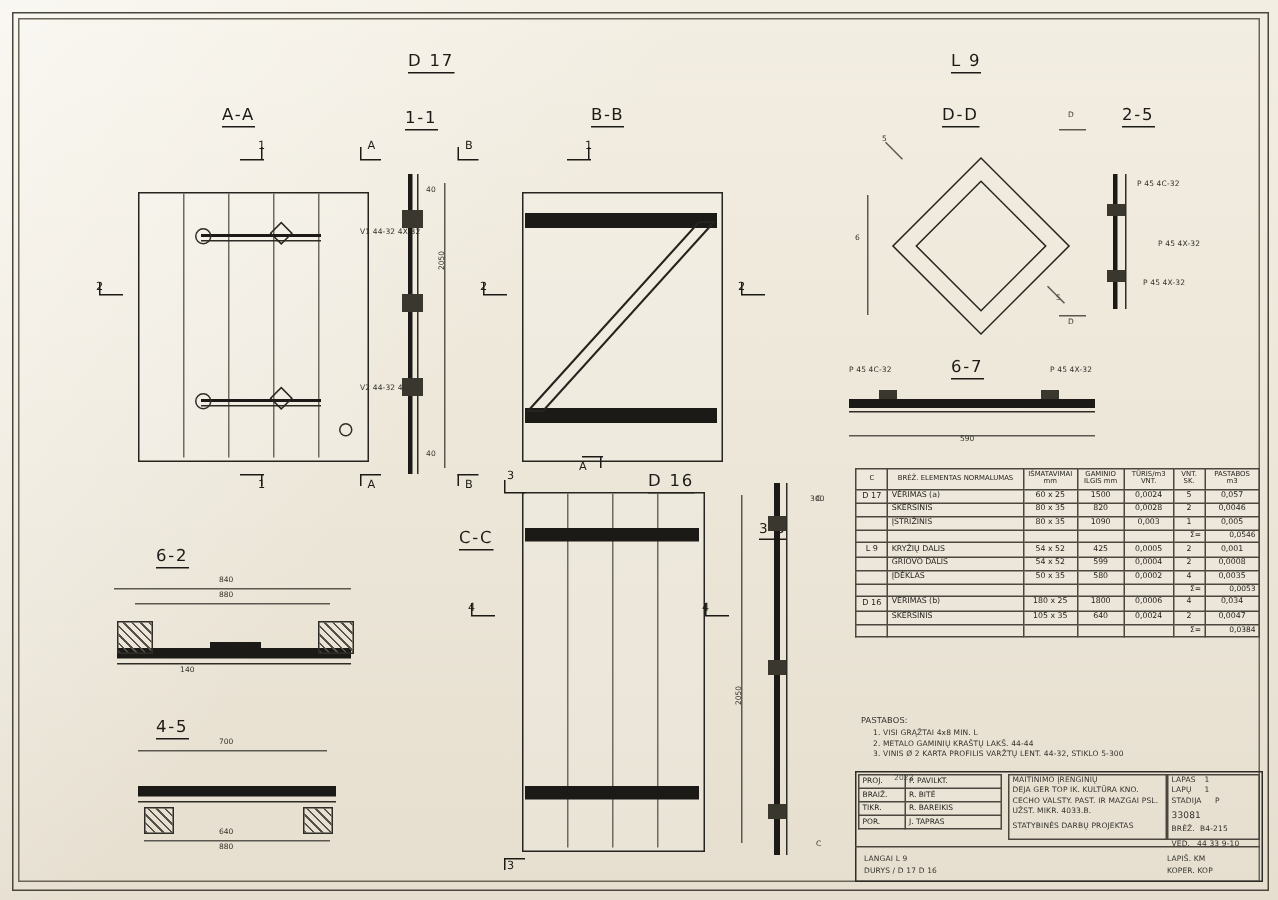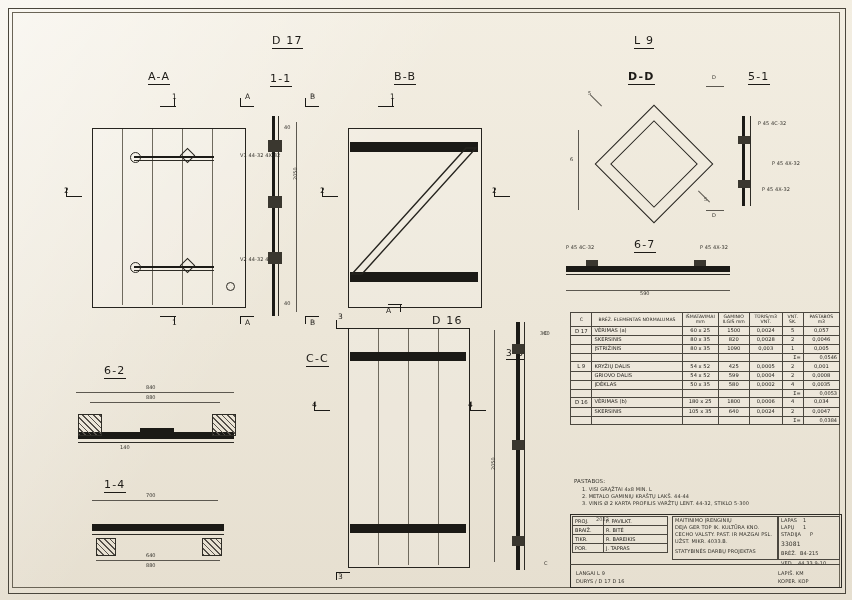--- a/index.html
+++ b/index.html
@@ -69,22 +69,22 @@
 <div id="sheet">
   <div class="frame"></div>
   <div class="frame2"></div>
 
   <div class="ttl u" style="left:272px;top:34px;">D 17</div>
   <div class="ttl u" style="left:634px;top:34px;">L 9</div>
 
   <div class="ttl u" style="left:148px;top:70px;">A-A</div>
   <div class="ttl u" style="left:270px;top:72px;">1-1</div>
   <div class="ttl u" style="left:394px;top:70px;">B-B</div>
-  <div class="ttl u" style="left:628px;top:70px;font-weight:bold;">D-D</div>
-  <div class="ttl u" style="left:748px;top:70px;">5-1</div>
+  <div class="ttl u" style="left:628px;top:70px;">D-D</div>
+  <div class="ttl u" style="left:748px;top:70px;">2-5</div>
 
   <div class="panelbox" style="left:92px;top:128px;width:152px;height:178px;"></div>
   <div class="boardlines" style="left:122px;top:129px;height:176px;"></div>
   <div class="boardlines" style="left:152px;top:129px;height:176px;"></div>
   <div class="boardlines" style="left:182px;top:129px;height:176px;"></div>
   <div class="boardlines" style="left:212px;top:129px;height:176px;"></div>
 
   <div class="ln lnh thick" style="left:134px;top:156px;width:80px;height:2px;"></div>
   <div class="ln lnh" style="left:134px;top:160px;width:80px;"></div>
   <div class="circ" style="left:130px;top:152px;width:9px;height:9px;"></div>
@@ -256,21 +256,21 @@
   <div class="ln lnh thin" style="left:90px;top:402px;width:130px;"></div>
   <div class="dim" style="left:146px;top:394px;">880</div>
 
   <div class="ln lnh thick" style="left:78px;top:432px;width:156px;height:7px;"></div>
   <div class="ln lnh" style="left:78px;top:442px;width:156px;"></div>
   <div class="hatch" style="position:absolute;left:78px;top:414px;width:22px;height:20px;border:1px solid #2e2c26;"></div>
   <div class="hatch" style="position:absolute;left:212px;top:414px;width:22px;height:20px;border:1px solid #2e2c26;"></div>
   <div class="ln lnh thick" style="left:140px;top:428px;width:34px;height:7px;"></div>
   <div class="mini" style="left:120px;top:444px;">140</div>
 
-  <div class="ttl u" style="left:104px;top:478px;">1-4</div>
+  <div class="ttl u" style="left:104px;top:478px;">4-5</div>
   <div class="ln lnh thin" style="left:92px;top:500px;width:126px;"></div>
   <div class="dim" style="left:146px;top:492px;">700</div>
   <div class="ln lnh thick" style="left:92px;top:524px;width:132px;height:7px;"></div>
   <div class="ln lnh" style="left:92px;top:534px;width:132px;"></div>
   <div class="hatch" style="position:absolute;left:96px;top:538px;width:18px;height:16px;border:1px solid #2e2c26;"></div>
   <div class="hatch" style="position:absolute;left:202px;top:538px;width:18px;height:16px;border:1px solid #2e2c26;"></div>
   <div class="ln lnh thin" style="left:96px;top:560px;width:124px;"></div>
   <div class="dim" style="left:146px;top:552px;">640</div>
   <div class="dim" style="left:146px;top:562px;">880</div>
 

